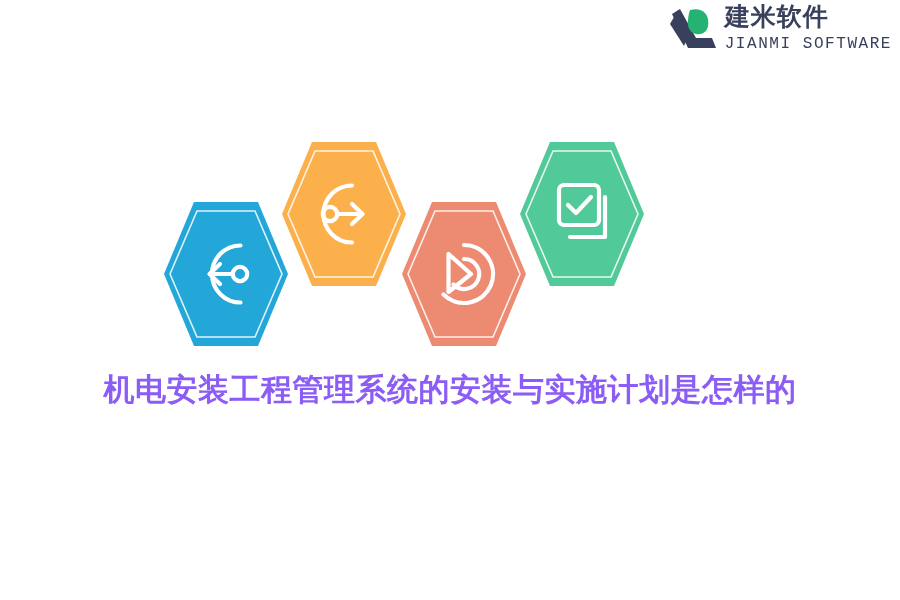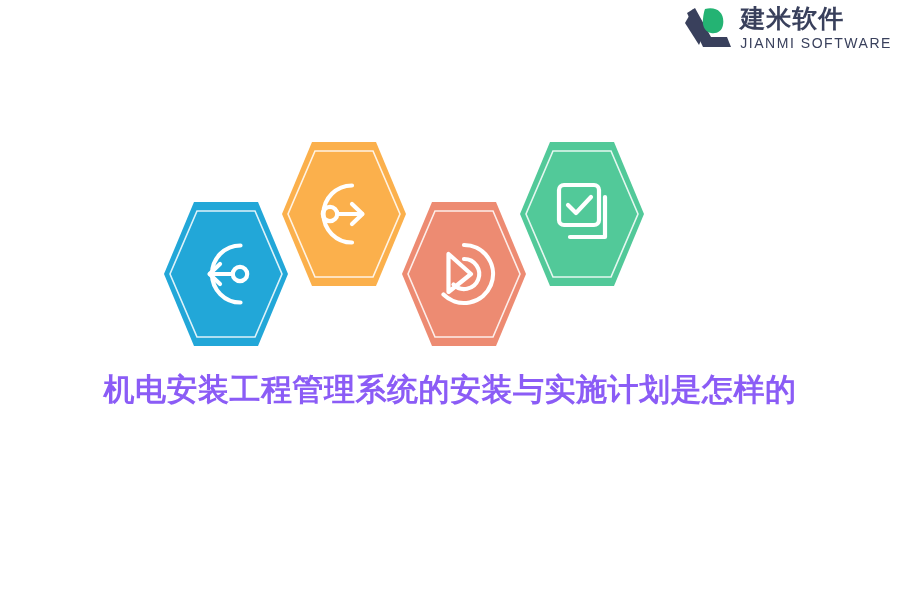--- a/index.html
+++ b/index.html
@@ -30,30 +30,30 @@
     flex: 0 0 auto;
     display: block;
   }
   .brand-text {
     display: flex;
     flex-direction: column;
     justify-content: center;
     line-height: 1;
   }
   .brand-cn {
-    font-family: Liberation Serif, serif;
+    font-family: Liberation Mono, monospace;
     font-size: 25px;
     font-weight: 700;
     color: #39405c;
     letter-spacing: 1px;
     white-space: nowrap;
   }
   .brand-en {
-    font-family: Liberation Sans, sans-serif;
-    font-size: 14px;
+    font-family: Liberation Mono, monospace;
+    font-size: 16px;
     font-weight: 500;
     color: #39405c;
     letter-spacing: 1.55px;
     margin-top: 5px;
     white-space: nowrap;
   }
 
   
   .hex-stage {
     position: absolute;

